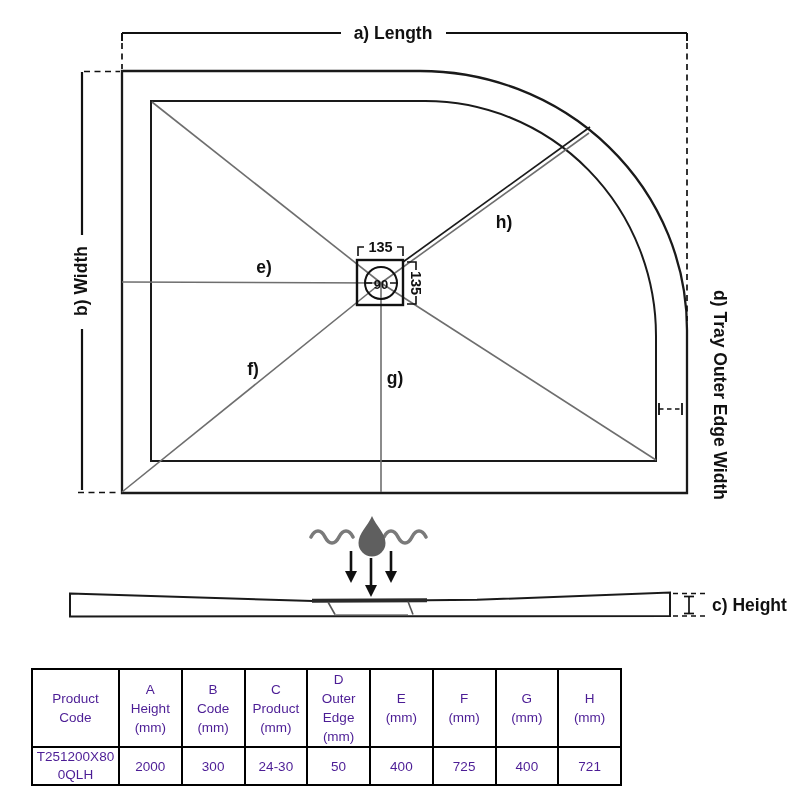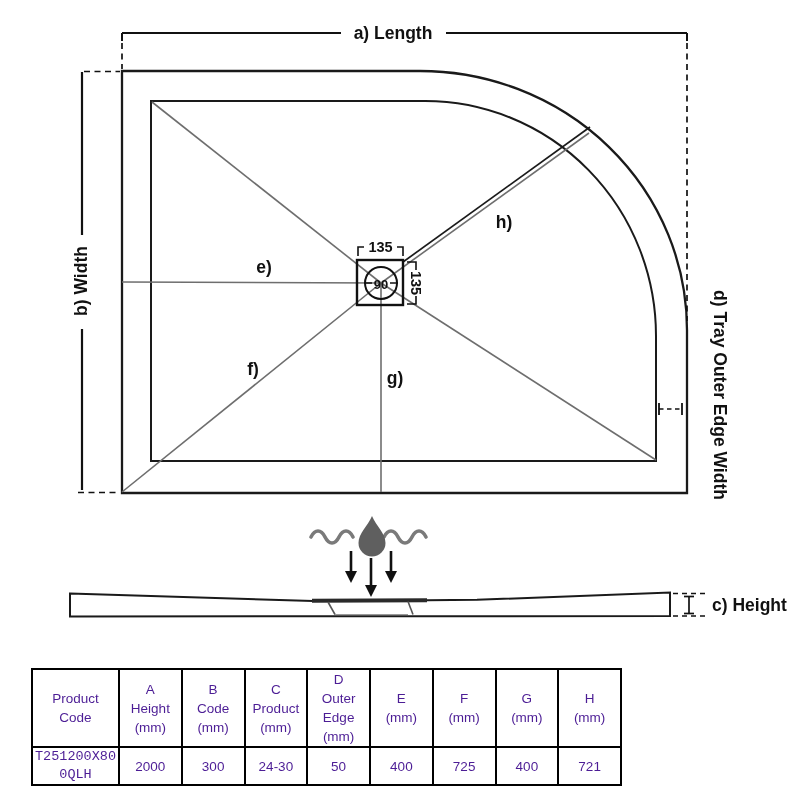--- a/index.html
+++ b/index.html
@@ -14,21 +14,21 @@
   .drain-90{font:bold 13px "Liberation Sans",sans-serif;}
   
   #spec-table-wrap{position:absolute;left:31px;top:668px;width:737px;height:100px;}
   table.spec{border-collapse:collapse;table-layout:fixed;width:591px;height:100px;
              font-family:"Liberation Sans",sans-serif;color:#4c1d95;}
   table.spec td{border:2px solid #000;text-align:center;vertical-align:middle;
                 padding:0 2px;font-size:13.5px;line-height:19px;overflow:hidden;}
   tr.hdr{height:62px;}
   tr.data{height:37px;}
   td.pcode-cell{width:81px;}
-  .wrap-all{word-break:break-all;line-height:18px;font-family:Liberation Mono, monospace;}
+  .wrap-all{word-break:break-all;line-height:18px;}
 </style>
 </head>
 <body>
 
 <div id="stage">
 
   <svg id="diagram-svg" width="800" height="662" viewBox="0 0 800 662">
 
     <g>
 

